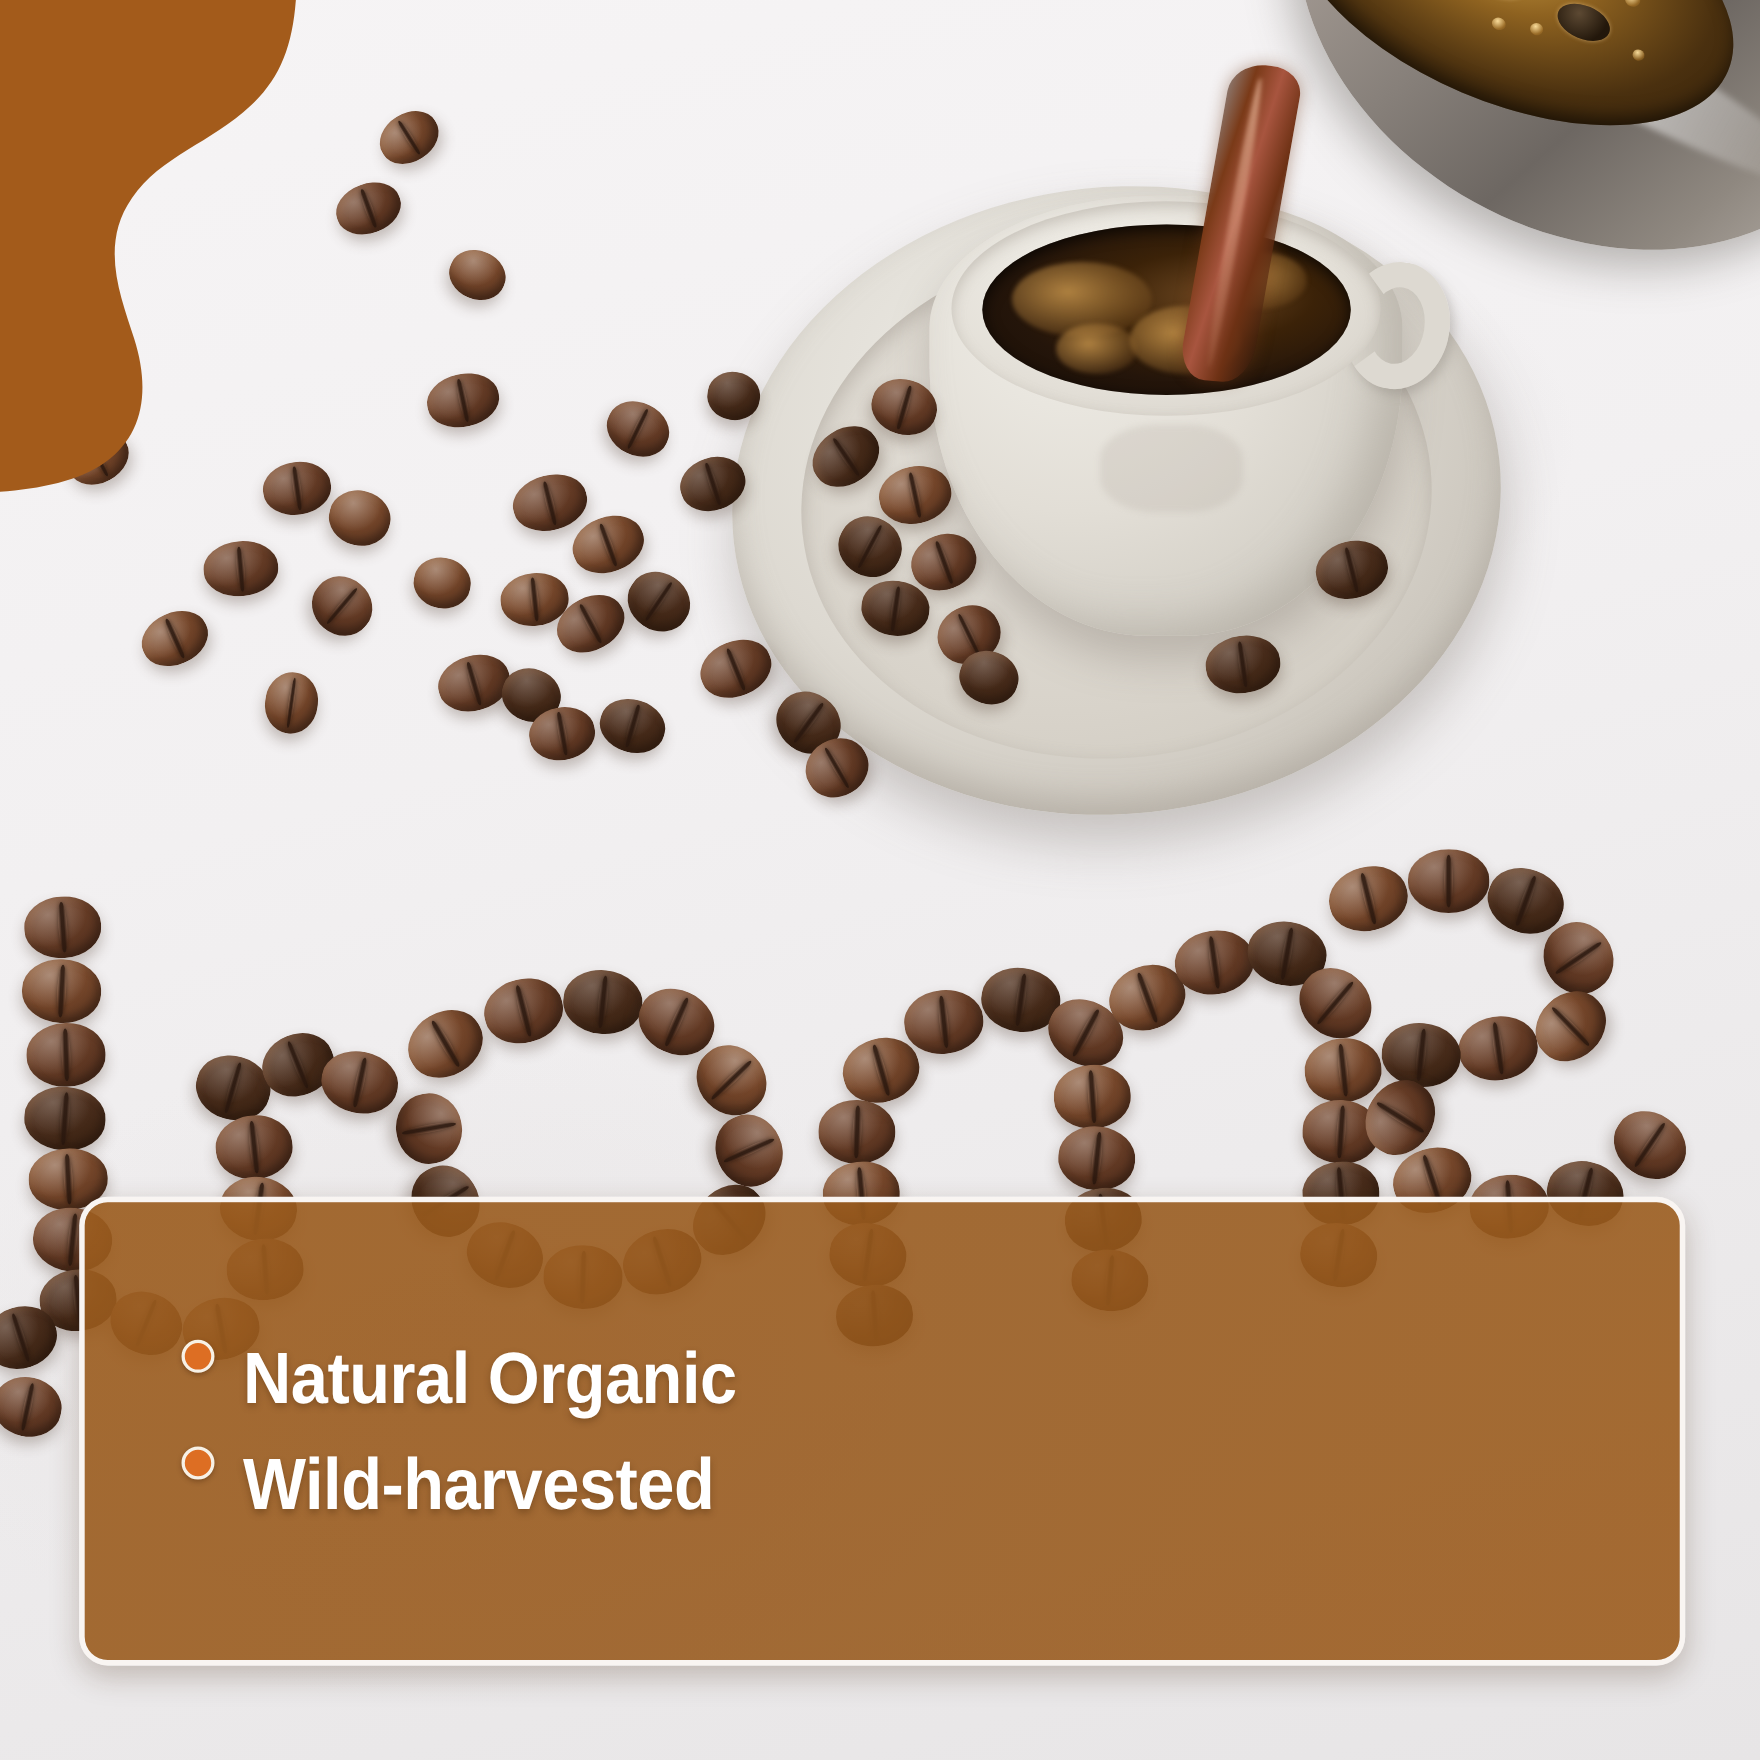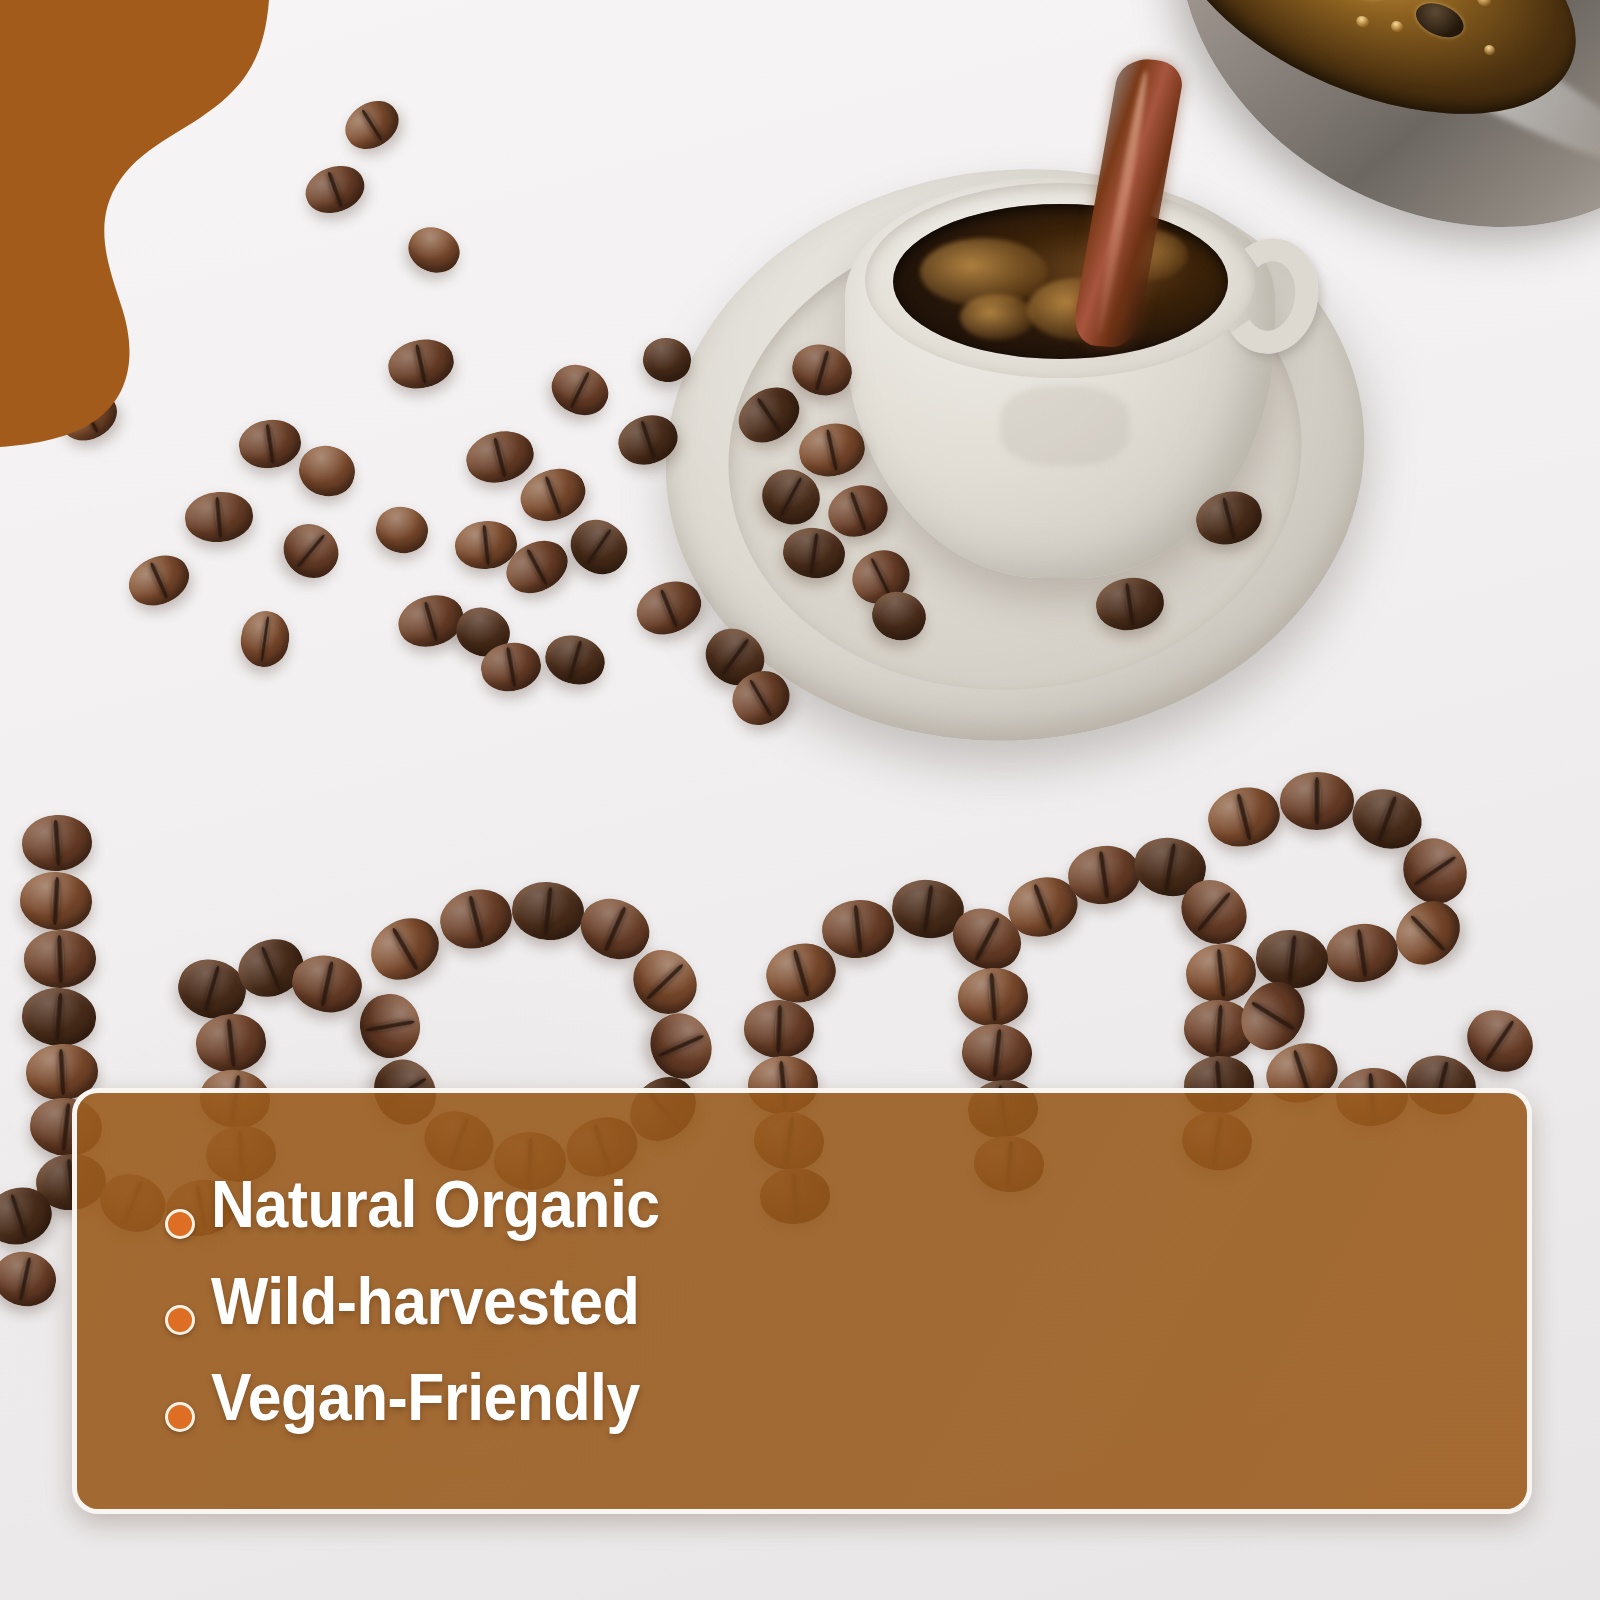--- a/index.html
+++ b/index.html
@@ -207,21 +207,21 @@
   }
   .panel-grid {
     position:absolute; inset:0;
     display:grid;
     grid-template-columns:52% 48%;
     align-content:center;
     padding:26px 0 26px 88px;
   }
   .col { display:flex; flex-direction:column; justify-content:center; gap:28px; }
 
-  .feature { display:flex; align-items:flex-end; gap:16px; }
+  .feature { display:flex; align-items:flex-start; gap:26px; }
   .dot {
     flex:0 0 auto;
     width:30px; height:30px;
     border-radius:50%;
     background:#dd6e23;
     border:3px solid #f7f1e6;
     box-shadow:0 2px 5px rgba(60,30,8,.35);
   }
   .feature-label {
     color:#ffffff;
@@ -398,24 +398,20 @@
 
       <div class="col">
         <div class="feature">
           <span class="dot"></span>
           <span class="feature-label">Natural Organic</span>
         </div>
         <div class="feature">
           <span class="dot"></span>
           <span class="feature-label">Wild-harvested</span>
         </div>
-        <div class="feature">
-          <span class="dot"></span>
-          <span class="feature-label">Vegan-Friendly</span>
-        </div>
       </div>
 
       <div class="col">
       </div>
 
     </div>
   </div>
 
 </div>
 

